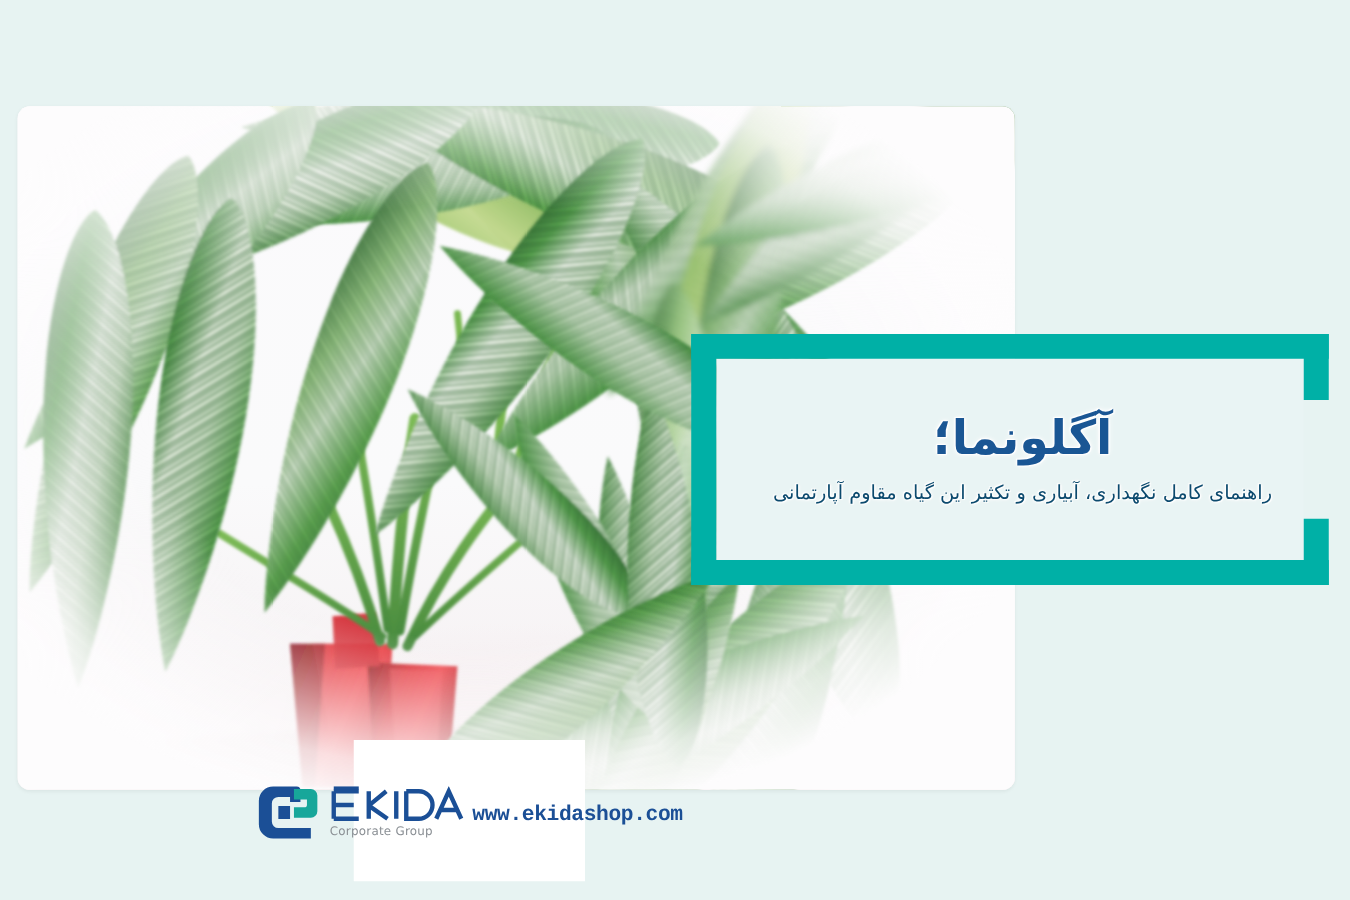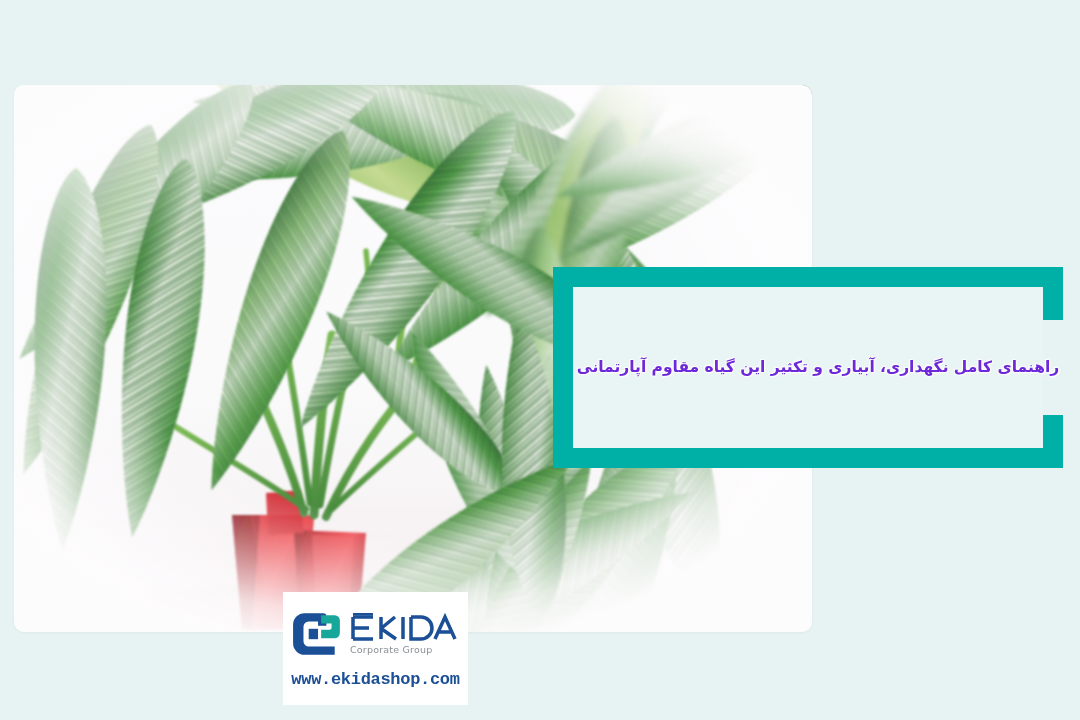--- a/index.html
+++ b/index.html
@@ -115,41 +115,41 @@
     letter-spacing: 0;
     line-height: 1.1;
     text-align: center;
     white-space: nowrap;
     text-shadow:
       0 0 2px #ffffff, 0 0 3px #ffffff, 0 0 5px #ffffff,
       1px 1px 0 rgba(255,255,255,0.9), -1px -1px 0 rgba(255,255,255,0.9);
   }
   .subhead {
     font-size: 15.5px;
-    font-weight: 700;
-    color: #6d28d9;
+    font-weight: 400;
+    color: #0c4a6e;
     line-height: 1.4;
     text-align: center;
     white-space: nowrap;
     text-shadow:
       0 0 2px #ffffff, 0 0 3px #ffffff, 0 0 4px #ffffff,
       1px 1px 0 rgba(255,255,255,0.85), -1px -1px 0 rgba(255,255,255,0.85);
   }
 
   
   .logo-card {
     position: absolute;
     left: 283px;
     top: 592px;
     width: 185px;
     height: 113px;
     background: #ffffff;
     z-index: 200;
     display: flex;
-    flex-direction: column;
+    flex-direction: row;
     align-items: center;
     justify-content: center;
     gap: 4px;
     direction: ltr;
   }
   .logo-row {
     display: flex;
     align-items: center;
     gap: 7px;
     margin-top: 2px;
@@ -452,20 +452,21 @@
   <div class="teal-frame">
     <div class="tf-panel"></div>
 
     <div class="tf-bar tf-left"></div>
     <div class="tf-bar tf-top"></div>
     <div class="tf-bar tf-bottom"></div>
     <div class="tf-bar tf-right-top"></div>
     <div class="tf-bar tf-right-bottom"></div>
 
     <div class="tf-text">
+      <div class="headline">آگلونما؛</div>
       <div class="subhead">راهنمای کامل نگهداری، آبیاری و تکثیر این گیاه مقاوم آپارتمانی</div>
     </div>
   </div>
 
   <div class="logo-card">
     <div class="logo-row">
 
       <svg class="logo-mark" viewBox="0 0 100 92" aria-hidden="true">
 
         <path d="M30 6 H62 A6 6 0 0 1 68 12 V30 H52 V22 H34

